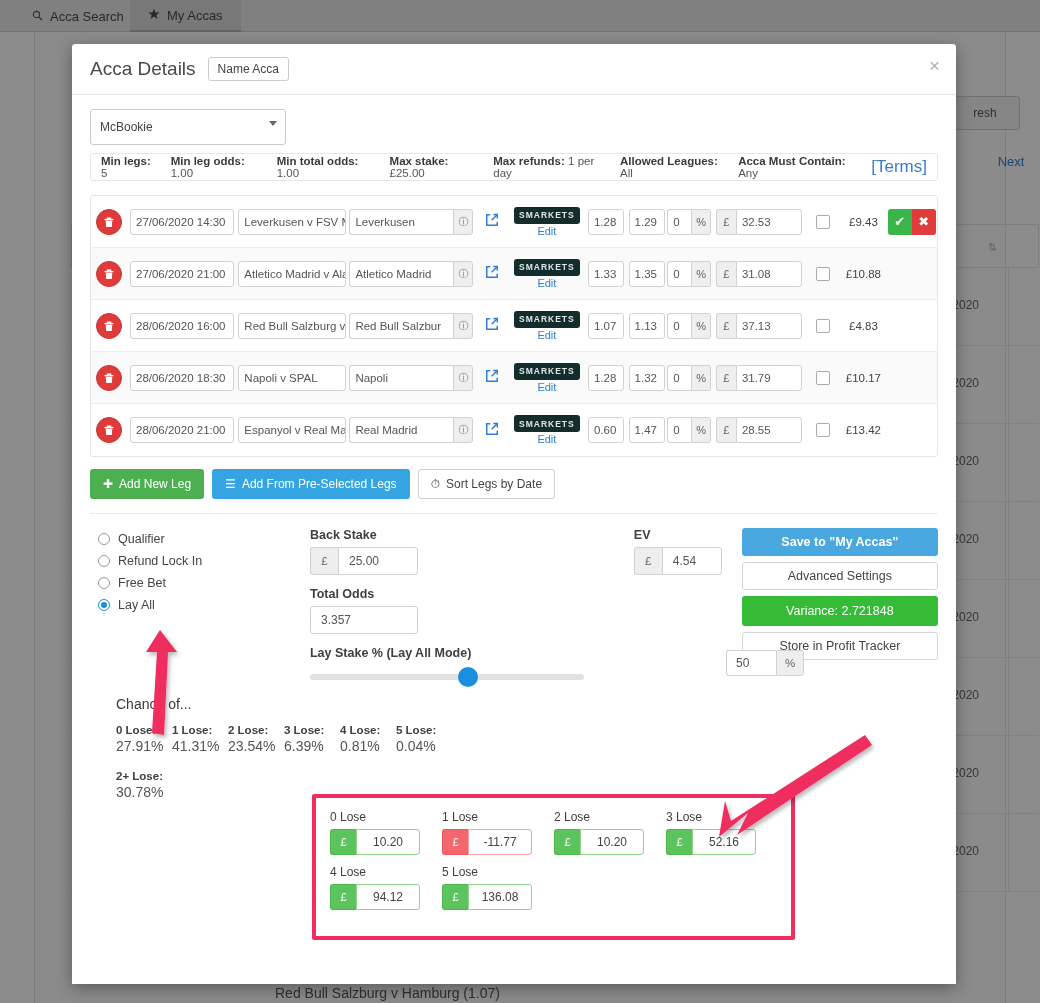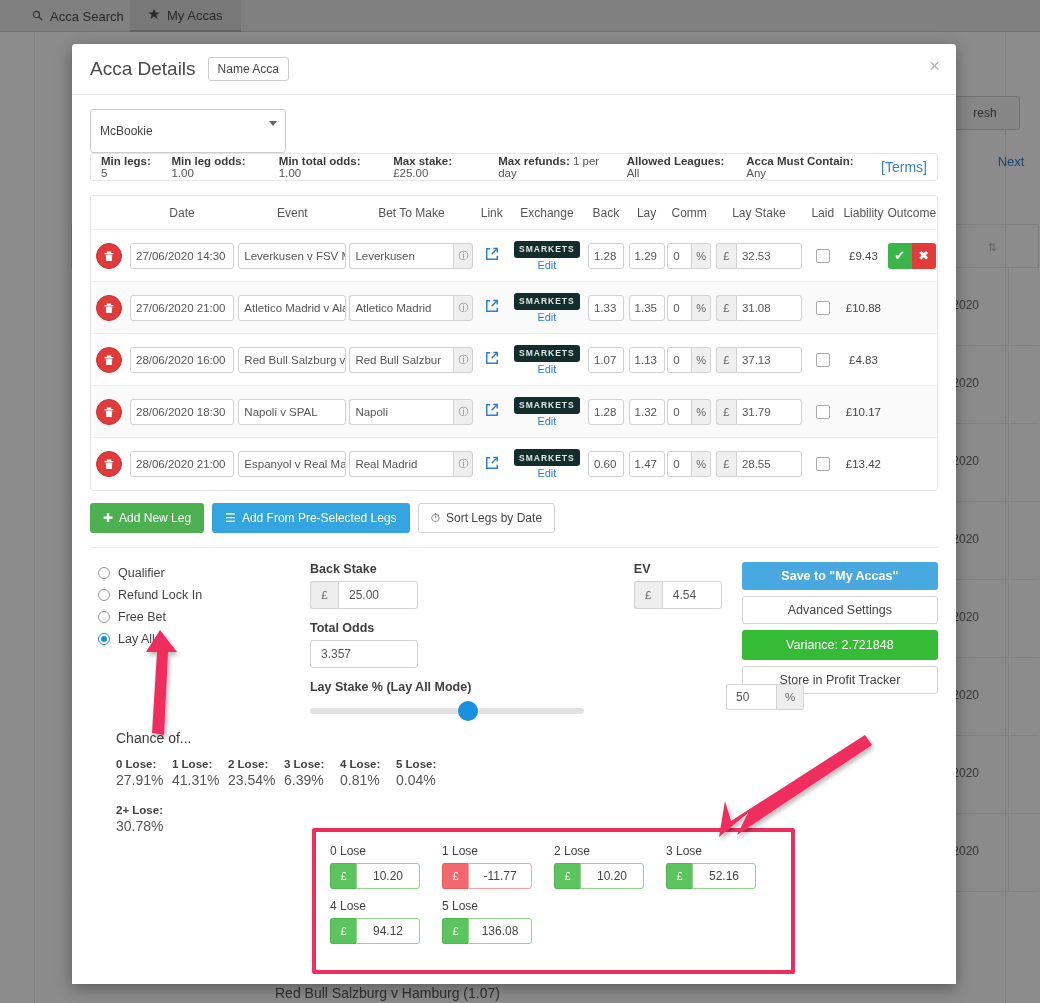--- a/index.html
+++ b/index.html
@@ -140,21 +140,21 @@
     line-height: 1;
   }
 
   #modal-body { padding: 14px 18px 0 18px; }
 
   
   #bookie-select-wrap {
     position: relative; width: 196px; height: 28px; margin-bottom: 16px;
   }
   #bookie-select {
-    width: 196px; height: 44px;
+    width: 196px; height: 36px;
     border: 1px solid #ccc; border-radius: 3px;
     background: #fff; padding: 0 24px 0 9px;
     font-size: 12px; color: #444;
     display: flex; align-items: center;
     cursor: pointer;
   }
   #bookie-caret {
     position: absolute; right: 9px; top: 12px;
     width: 0; height: 0;
     border-left: 4px solid transparent;
@@ -164,21 +164,21 @@
 
   
   #terms-strip {
     border: 1px solid #e6e6e6; border-radius: 3px;
     height: 28px; display: flex; align-items: center;
     padding: 0 10px; gap: 16px;
     font-size: 11.5px; color: #555;
     margin-bottom: 14px;
   }
   #terms-strip .tkey { font-weight: bold; color: #3a3a3a; }
-  #terms-link { margin-left: auto; color: #3a7fc2; cursor: pointer; font-size: 14px;}
+  #terms-link { margin-left: auto; color: #3a7fc2; cursor: pointer; font-size: 17px;}
 
   
   #legs-table-wrap { border: 1px solid #e6e6e6; border-radius: 3px; }
   #legs-head {
     display: flex; align-items: center; height: 34px;
     font-size: 12px; color: #555; font-weight: normal;
     border-bottom: 1px solid #eee;
   }
   #legs-head > div { text-align: center; }
   .c-del   { width: 38px; }
@@ -512,35 +512,20 @@
         <span><span class="tkey">Min leg odds:</span> <span>1.00</span></span>
         <span><span class="tkey">Min total odds:</span> <span>1.00</span></span>
         <span><span class="tkey">Max stake:</span> <span>£25.00</span></span>
         <span><span class="tkey">Max refunds:</span> <span>1 per day</span></span>
         <span><span class="tkey">Allowed Leagues:</span> <span>All</span></span>
         <span><span class="tkey">Acca Must Contain:</span> <span>Any</span></span>
         <span id="terms-link">[Terms]</span>
       </div>
 
     <div id="legs-table-wrap">
-      <div id="legs-head">
-          <div class="c-del"></div>
-          <div class="c-date">Date</div>
-          <div class="c-event">Event</div>
-          <div class="c-bet">Bet To Make</div>
-          <div class="c-link">Link</div>
-          <div class="c-exch">Exchange</div>
-          <div class="c-back">Back</div>
-          <div class="c-lay">Lay</div>
-          <div class="c-comm">Comm</div>
-          <div class="c-stake">Lay Stake</div>
-          <div class="c-laid">Laid</div>
-          <div class="c-liab">Liability</div>
-          <div class="c-out">Outcome</div>
-        </div>
       <div id="legs-body">
           <div class="leg-row">
             <div class="c-del">
               <div class="del-btn">
                 <svg viewBox="0 0 16 16">
                   <path d="M5 2h6v2h3v1.6H2V4h3V2zm-1.4 4.4h8.8l-.7 8.2H4.3z"></path>
                 </svg>
               </div>
             </div>
             <div class="c-date">

